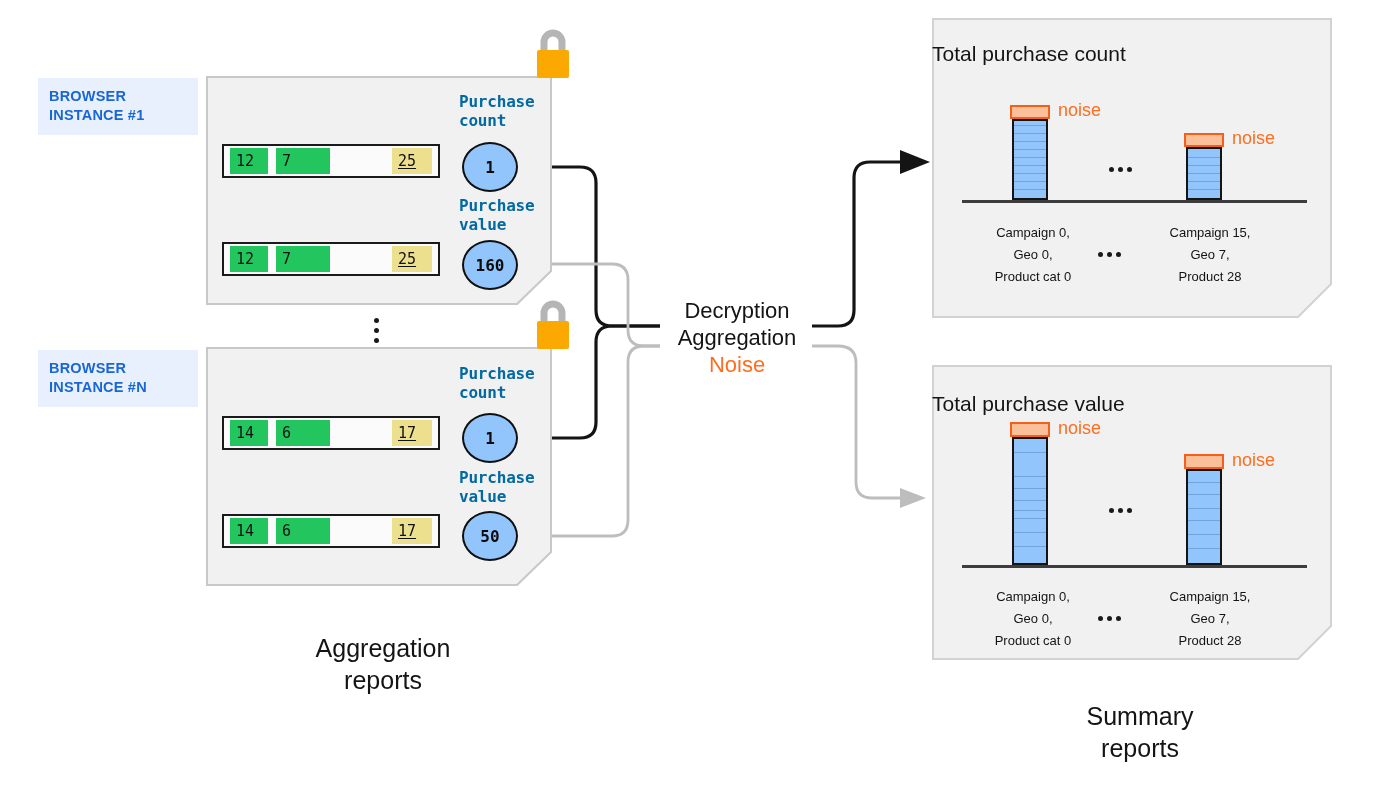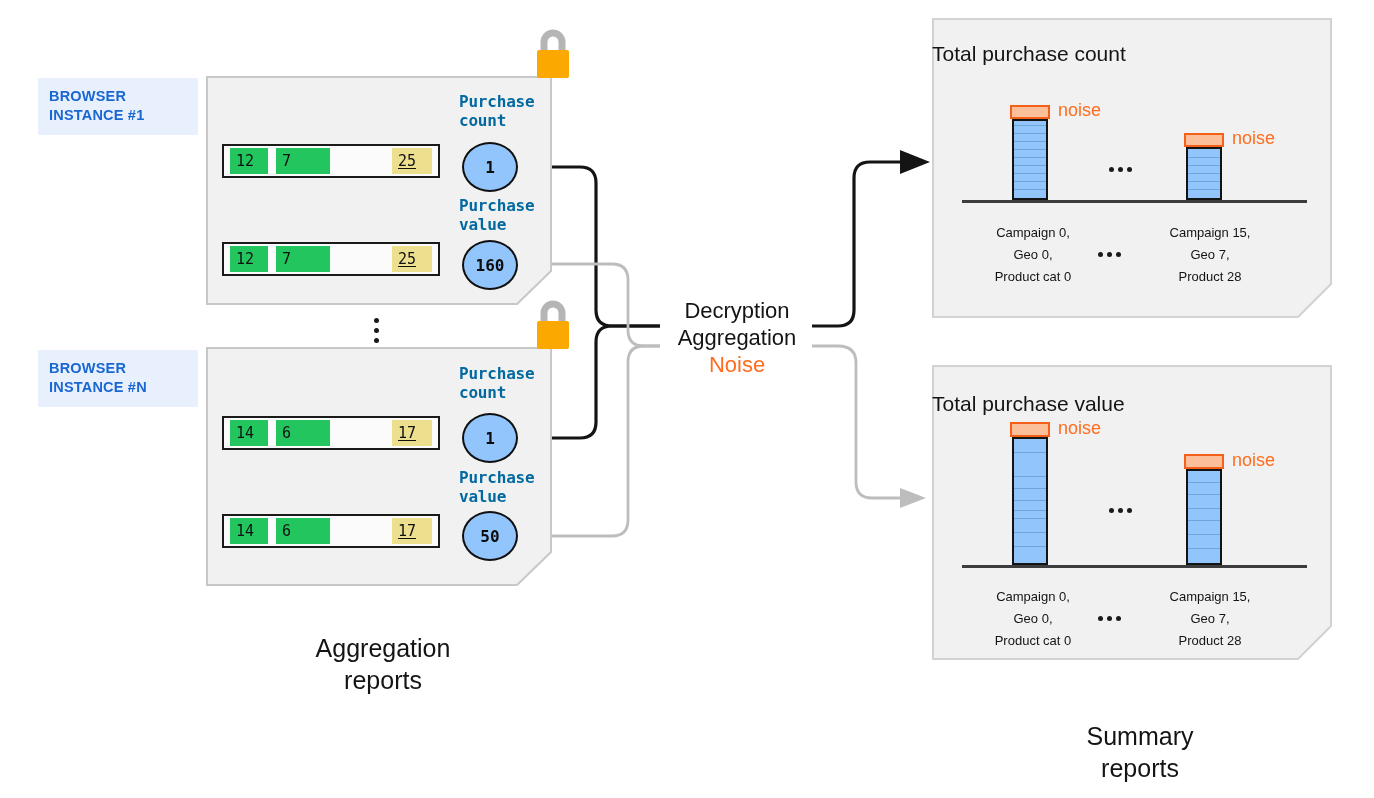--- a/index.html
+++ b/index.html
@@ -320,14 +320,14 @@
     <i></i>
     <i></i>
     <i></i>
   </div>
 <div class="abs cat-label" style="left:1140px;top:586px;width:140px;">Campaign 15,
 Geo 7,
 Product 28</div>
 
 <div class="abs caption" style="left:228px;top:632px;width:310px;">Aggregation
 reports</div>
-<div class="abs caption" style="left:985px;top:700px;width:310px;margin-top:20px;">Summary
+<div class="abs caption" style="left:985px;top:700px;width:310px;">Summary
 reports</div>
 
 </body></html>

